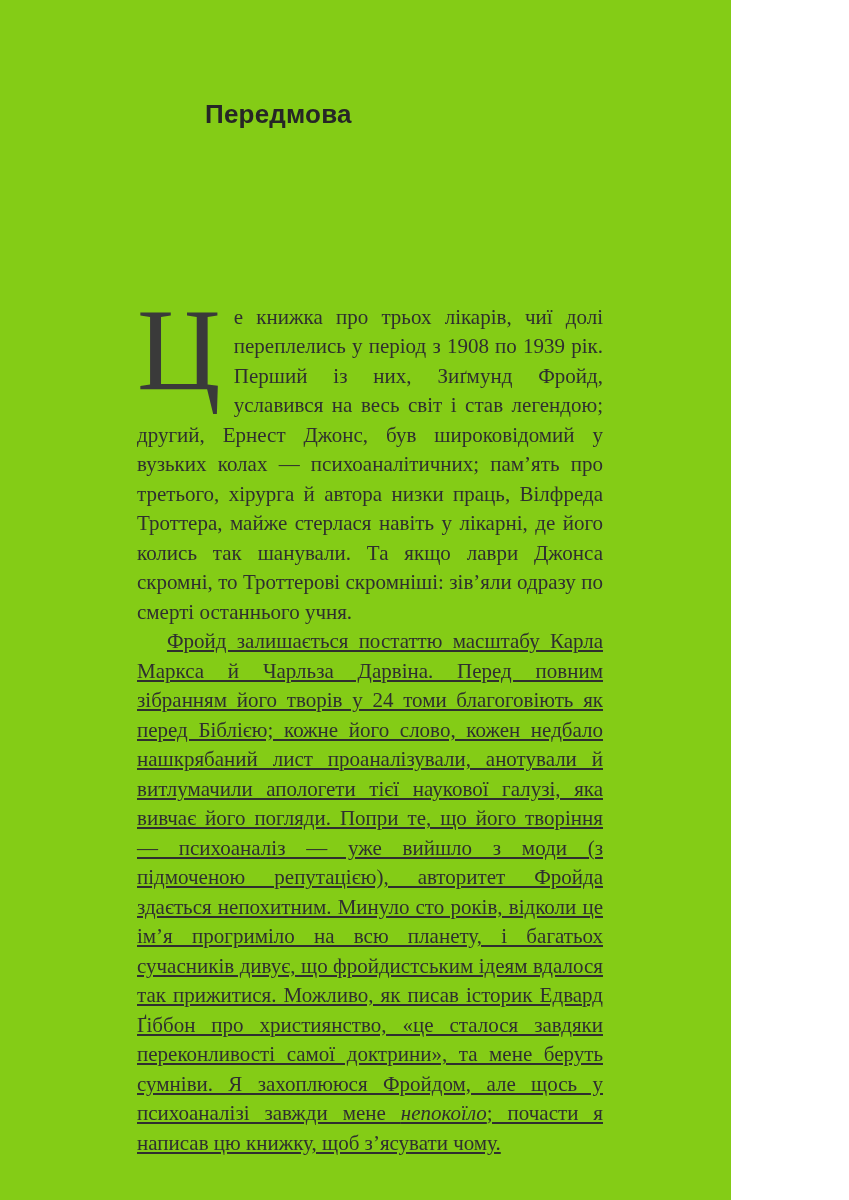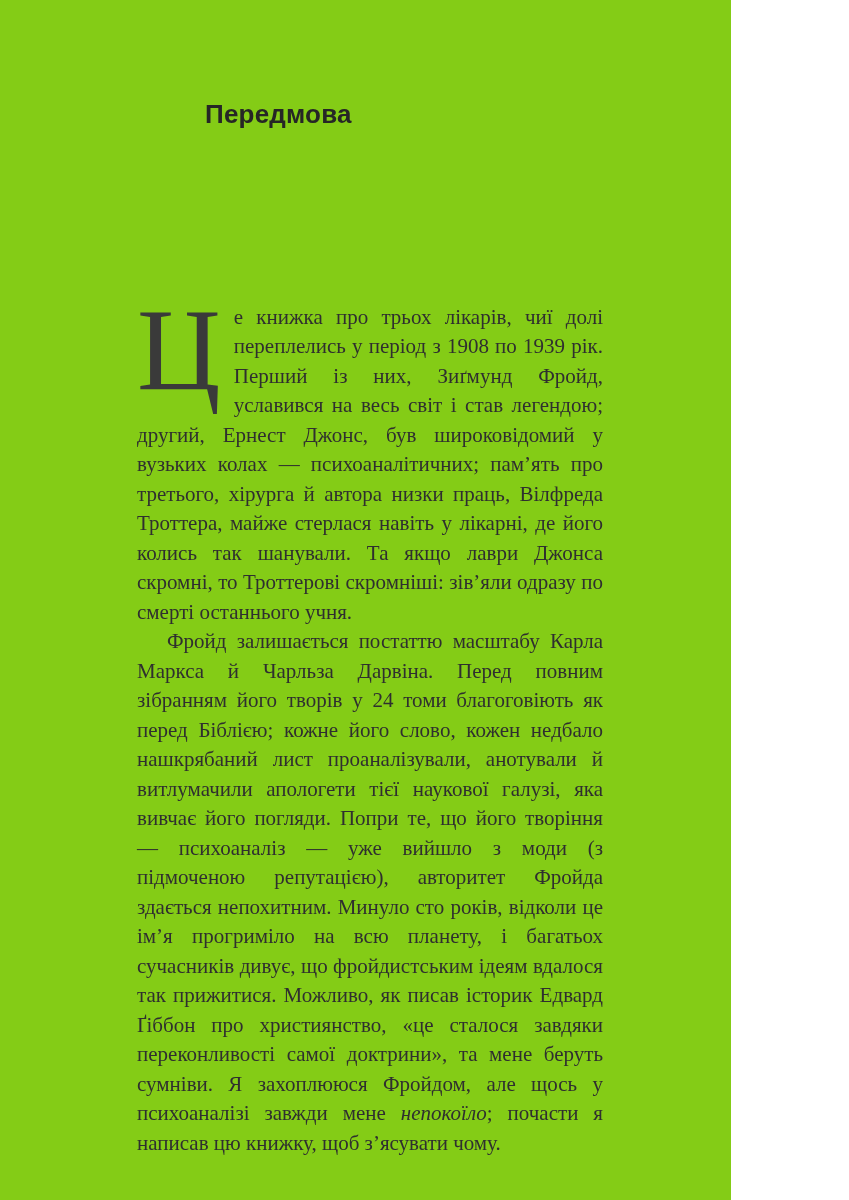--- a/index.html
+++ b/index.html
@@ -32,20 +32,21 @@
   }
   .bodytext p {
     margin: 0;
     font-size: 21px;
     line-height: 29.5px;
     text-align: justify;
     color: #2f2f2f;
   }
   .bodytext p.indent {
     text-indent: 30px;
+    text-decoration: underline;
   }
   .dropcap {
     float: left;
     font-size: 116px;
     line-height: 88px;
     height: 88px;
     margin: 3px 13px 0 0;
     color: #3a3a3a;
     font-weight: 400;
   }

